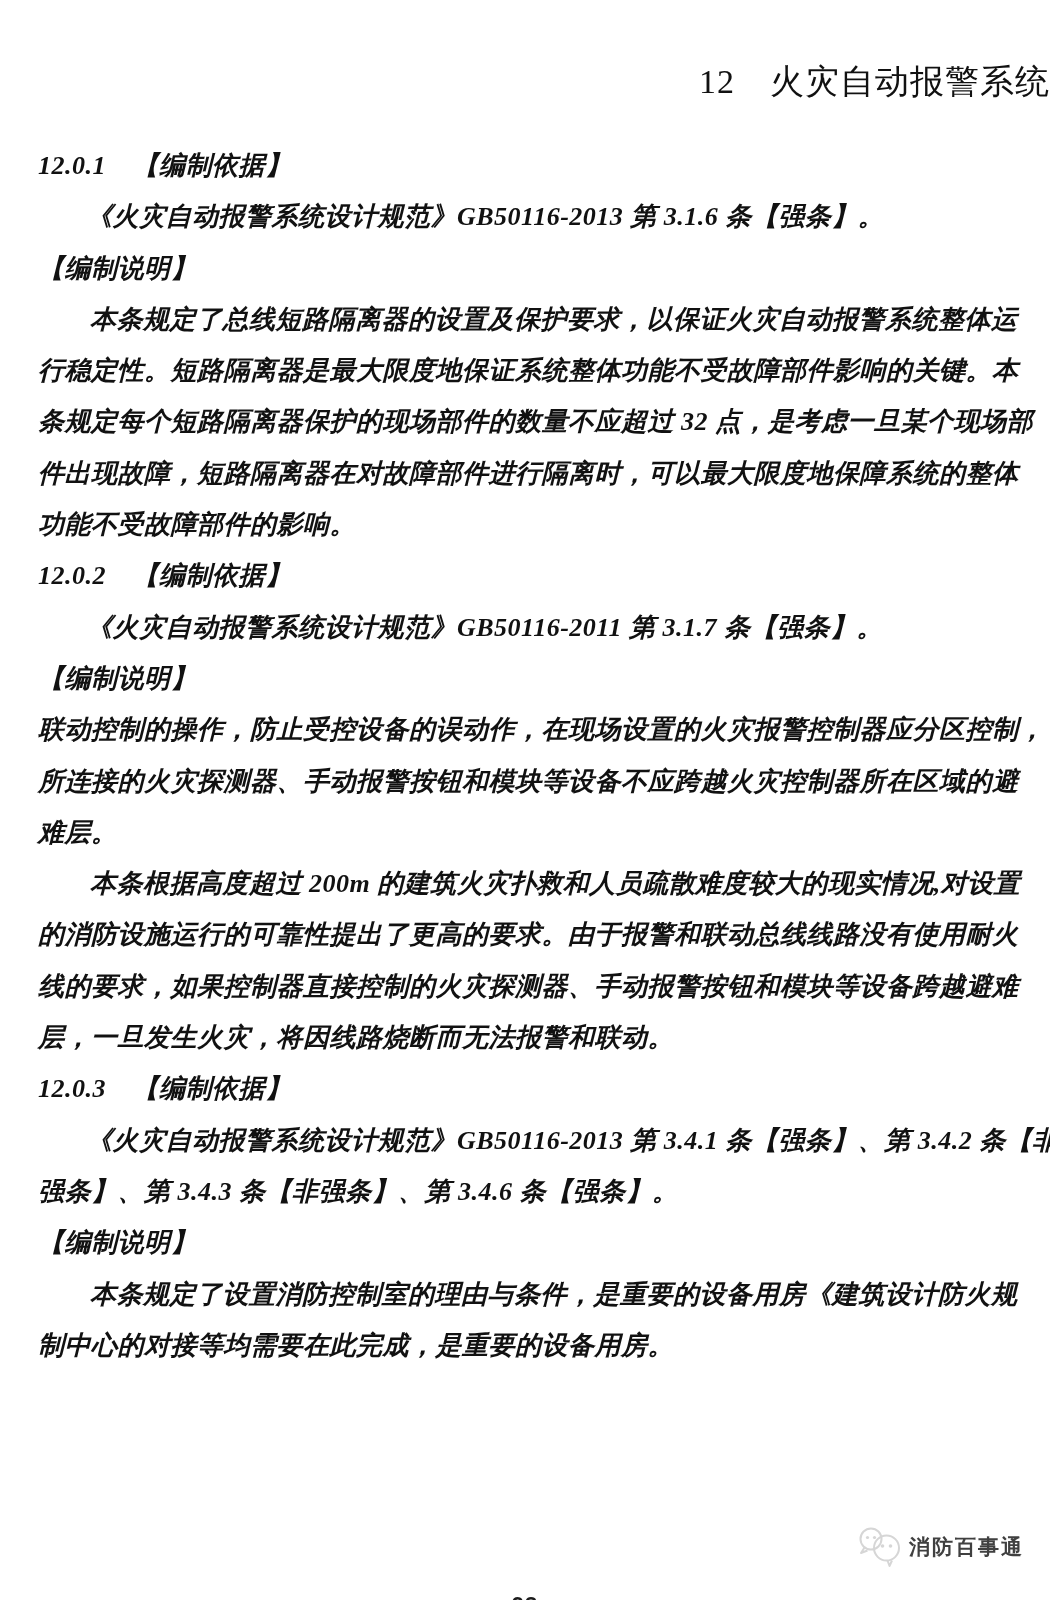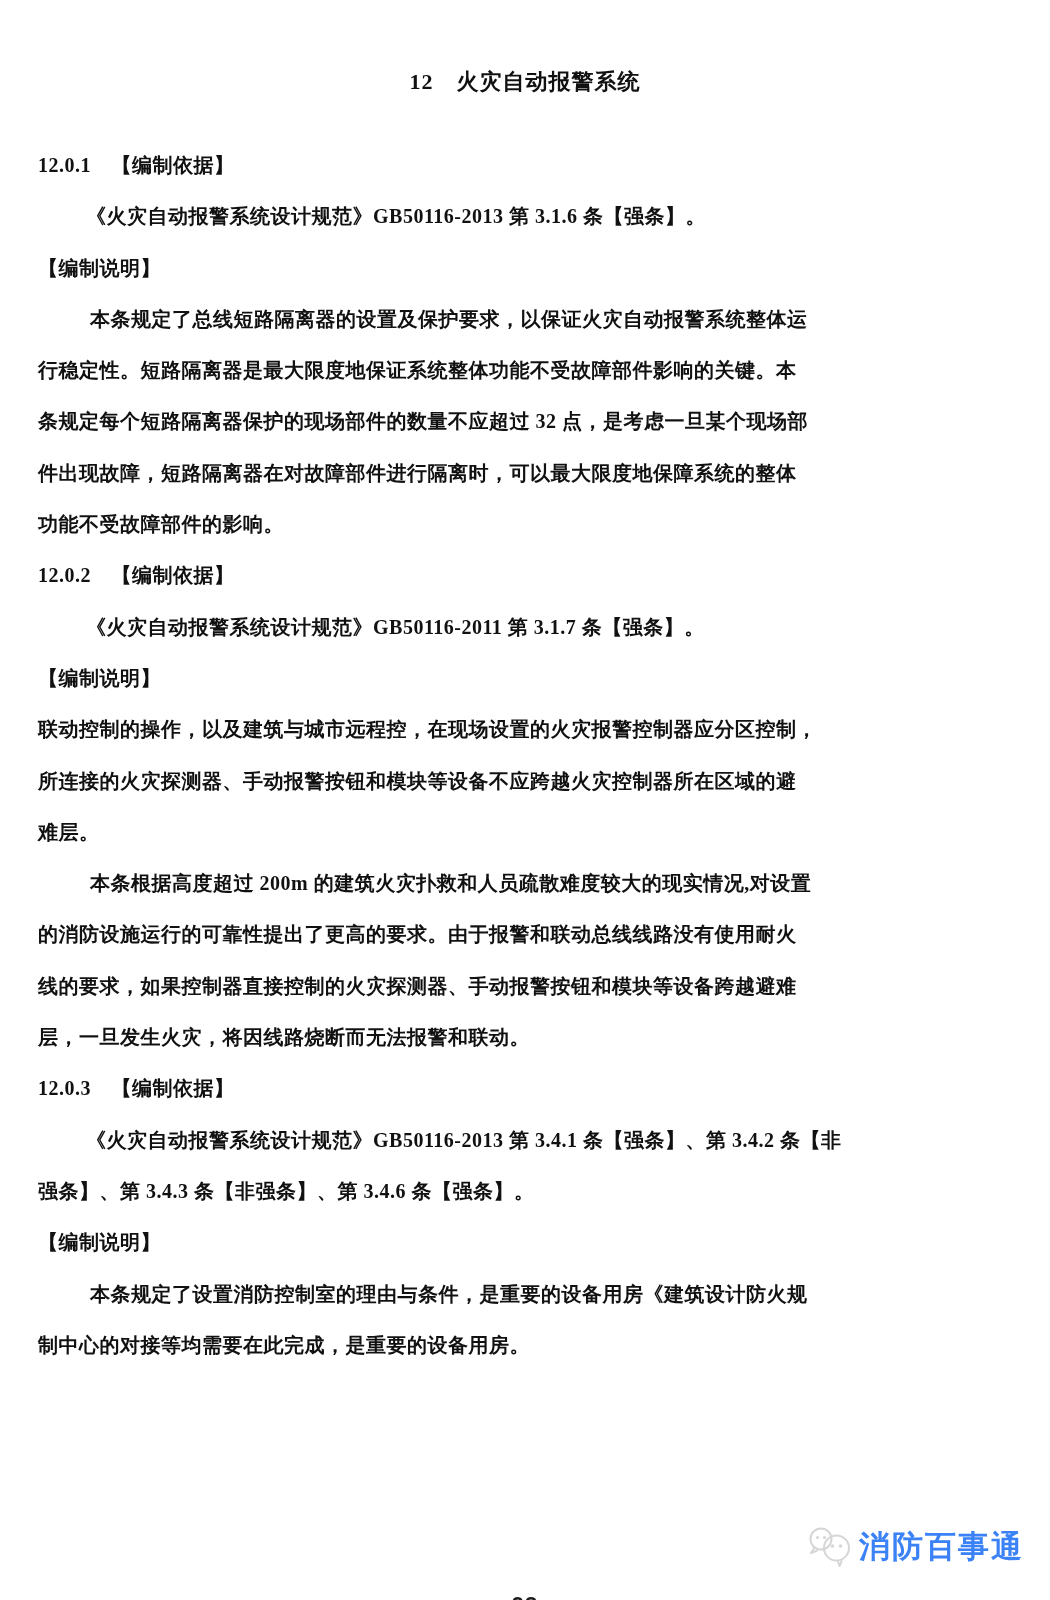--- a/index.html
+++ b/index.html
@@ -16,61 +16,62 @@
     font-family: "Liberation Serif", "DejaVu Serif", serif;
     color: #111111;
   }
   .doc-title {
     position: absolute;
     top: 58px;
     left: 0;
     width: 100%;
     height: 48px;
     line-height: 48px;
-    text-align: center;
-    font-size: 22px;
-    font-weight: 700;
+    text-align: right;
+    font-size: 34px;
+    font-weight: 400;
     letter-spacing: 1px;
     white-space: pre;
   }
   .doc-lines {
     position: absolute;
     top: 140px;
     left: 38px;
     width: 976px;
   }
   .line {
     height: 51.3px;
     line-height: 51.3px;
-    font-size: 20px;
+    font-size: 26px;
     font-weight: 600;
     white-space: nowrap;
     letter-spacing: 0.5px;
+    font-style: italic;
   }
   .line.h2 {
     font-weight: 700;
   }
   .line.label {
     font-weight: 700;
   }
   .line.ref, .line.ref-first {
     padding-left: 48px;
   }
   .line.p-first {
     padding-left: 52px;
   }
   .footer-watermark {
     position: absolute;
     top: 1526px;
     right: 26px;
     display: flex;
     align-items: center;
     gap: 6px;
-    color: #3b82f6;
-    font-size: 31px;
+    color: #404040;
+    font-size: 21px;
     font-weight: 600;
     letter-spacing: 2px;
     font-family: "Liberation Sans", "DejaVu Sans", sans-serif;
   }
   .footer-watermark svg {
     display: block;
   }
   .page-number {
     position: absolute;
     top: 1563px;
@@ -97,21 +98,21 @@
       <div class="line ref">《火灾自动报警系统设计规范》GB50116-2013 第 3.1.6 条【强条】。</div>
       <div class="line label">【编制说明】</div>
       <div class="line p-first">本条规定了总线短路隔离器的设置及保护要求，以保证火灾自动报警系统整体运</div>
       <div class="line p-mid">行稳定性。短路隔离器是最大限度地保证系统整体功能不受故障部件影响的关键。本</div>
       <div class="line p-mid">条规定每个短路隔离器保护的现场部件的数量不应超过 32 点，是考虑一旦某个现场部</div>
       <div class="line p-mid">件出现故障，短路隔离器在对故障部件进行隔离时，可以最大限度地保障系统的整体</div>
       <div class="line p-last">功能不受故障部件的影响。</div>
       <div class="line h2">12.0.2　【编制依据】</div>
       <div class="line ref">《火灾自动报警系统设计规范》GB50116-2011 第 3.1.7 条【强条】。</div>
       <div class="line label">【编制说明】</div>
-      <div class="line p-mid">联动控制的操作，以及建筑与城市远程控，在现场设置的火灾报警控制器应分区控制，</div>
+      <div class="line p-mid">联动控制的操作，防止受控设备的误动作，在现场设置的火灾报警控制器应分区控制，</div>
       <div class="line p-mid">所连接的火灾探测器、手动报警按钮和模块等设备不应跨越火灾控制器所在区域的避</div>
       <div class="line p-last">难层。</div>
       <div class="line p-first">本条根据高度超过 200m 的建筑火灾扑救和人员疏散难度较大的现实情况,对设置</div>
       <div class="line p-mid">的消防设施运行的可靠性提出了更高的要求。由于报警和联动总线线路没有使用耐火</div>
       <div class="line p-mid">线的要求，如果控制器直接控制的火灾探测器、手动报警按钮和模块等设备跨越避难</div>
       <div class="line p-last">层，一旦发生火灾，将因线路烧断而无法报警和联动。</div>
       <div class="line h2">12.0.3　【编制依据】</div>
       <div class="line ref-first">《火灾自动报警系统设计规范》GB50116-2013 第 3.4.1 条【强条】、第 3.4.2 条【非</div>
       <div class="line p-last">强条】、第 3.4.3 条【非强条】、第 3.4.6 条【强条】。</div>
       <div class="line label">【编制说明】</div>

